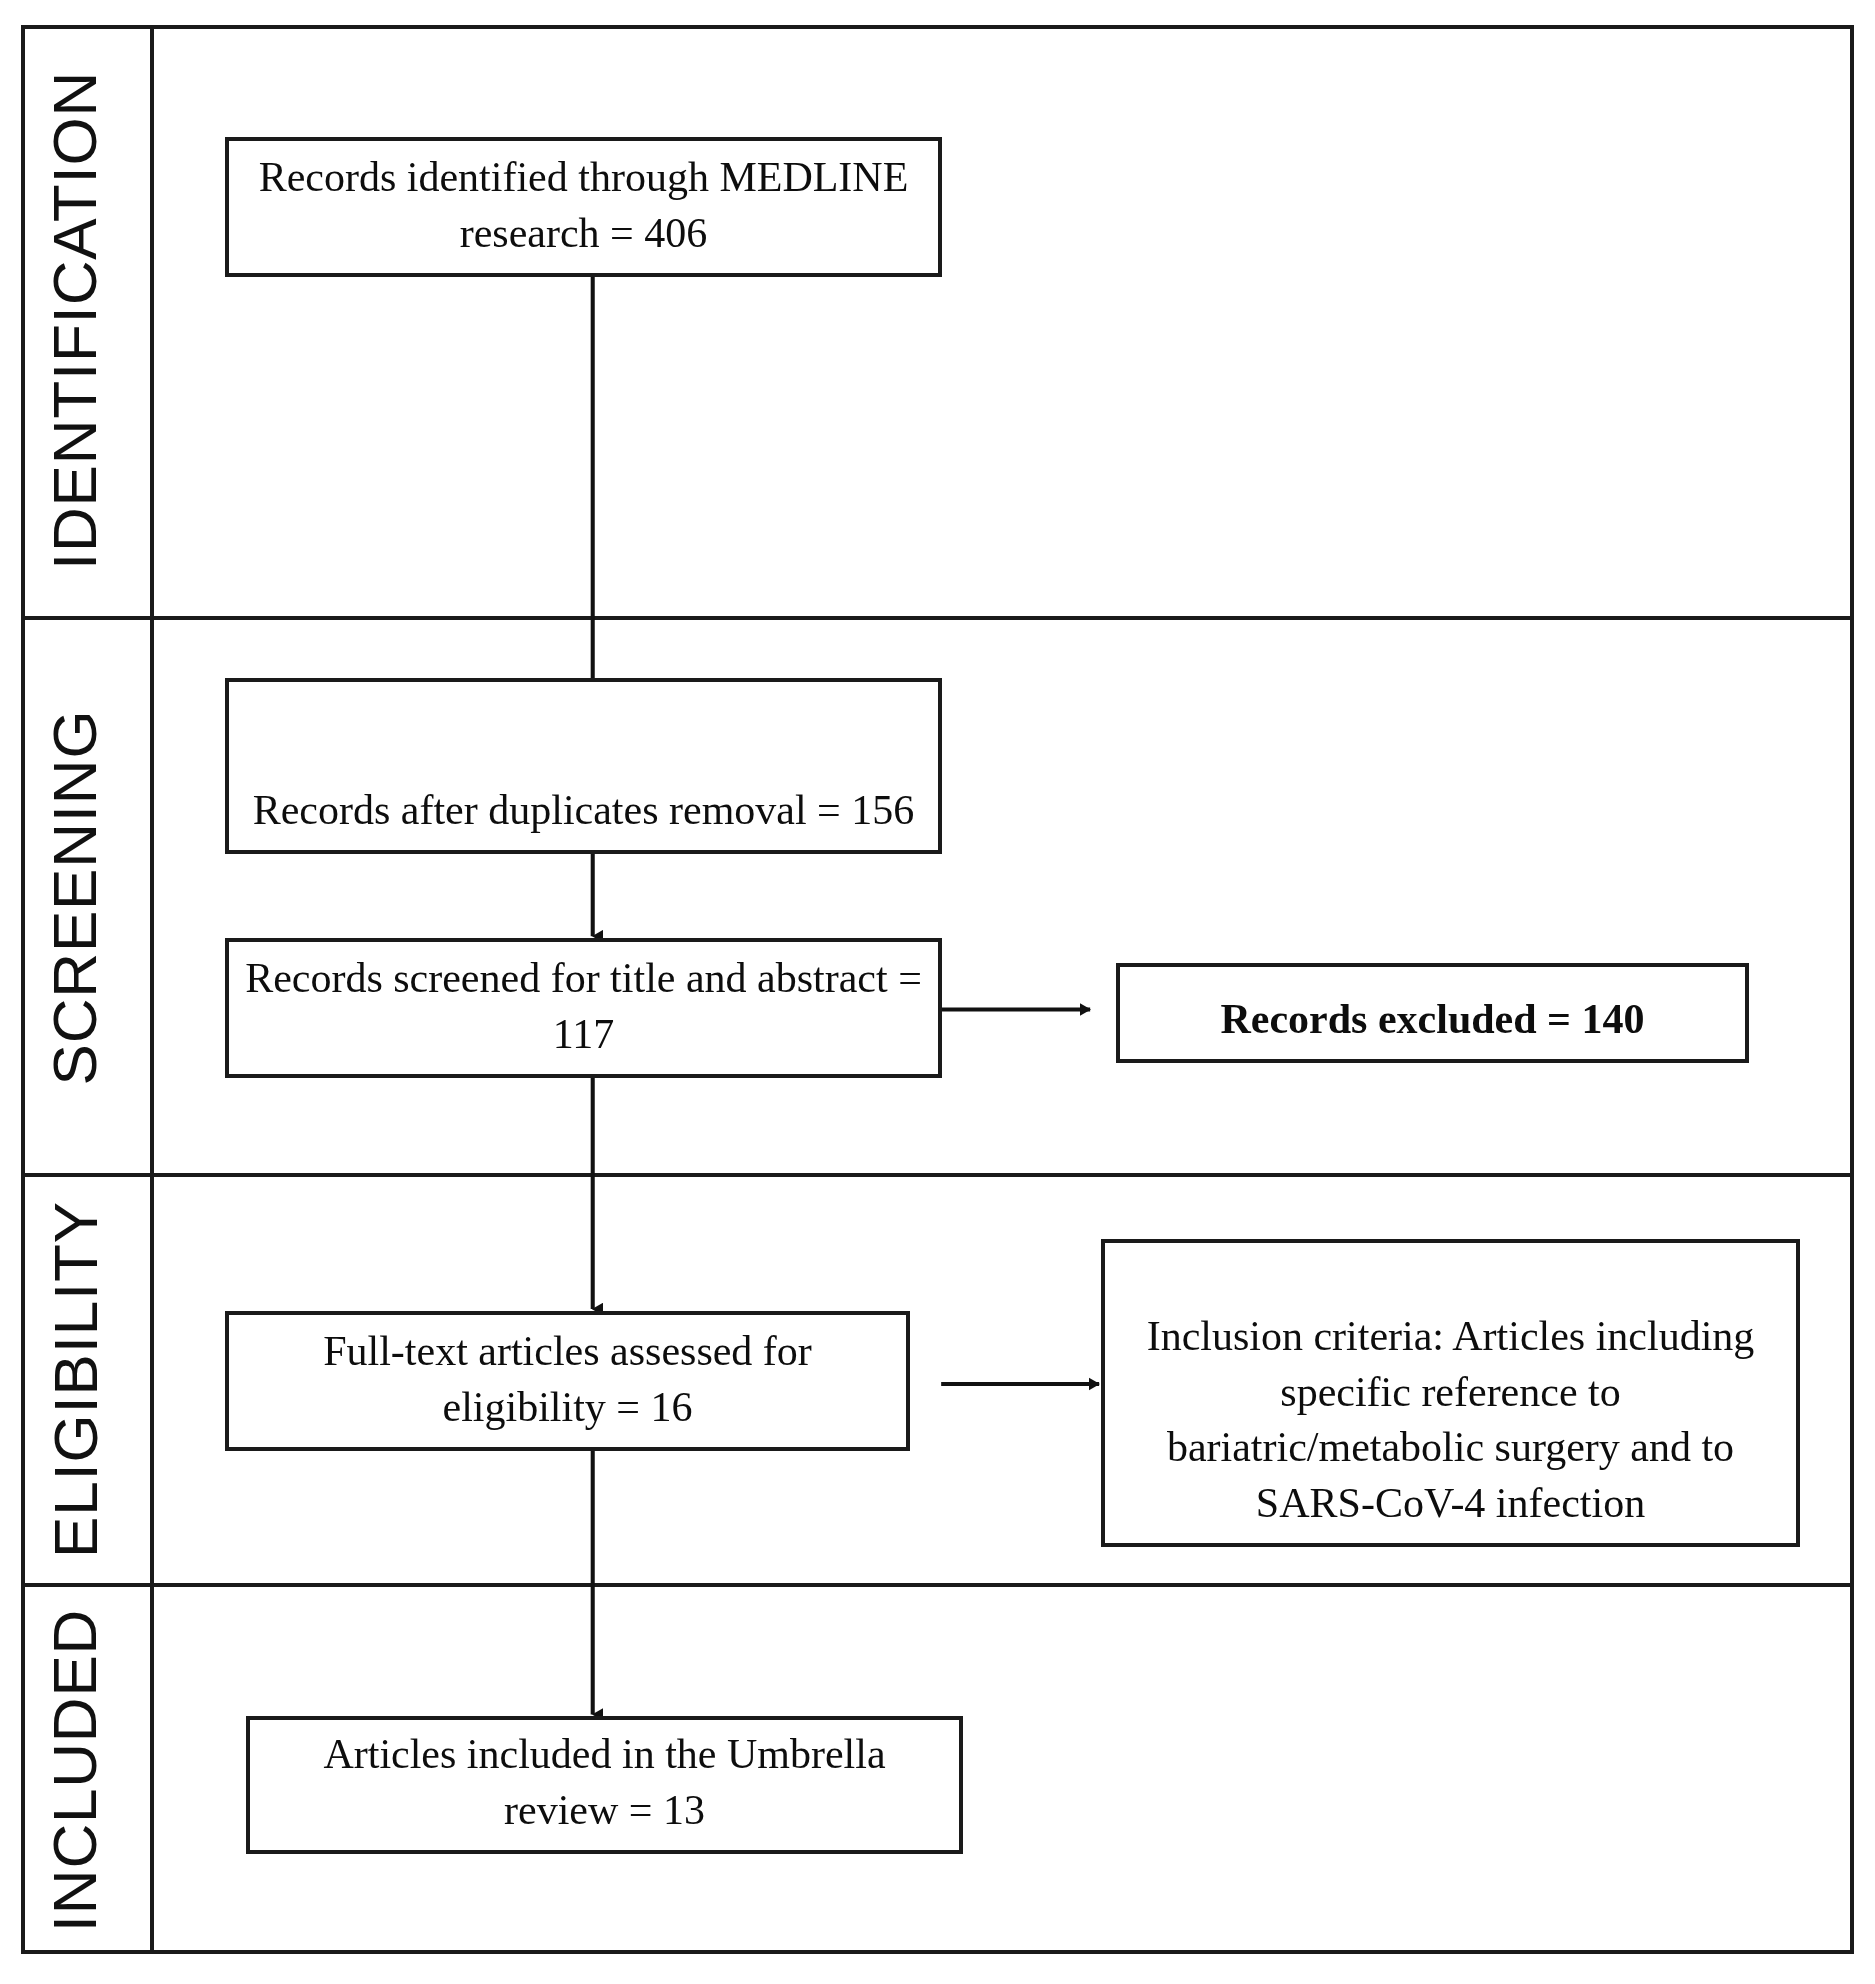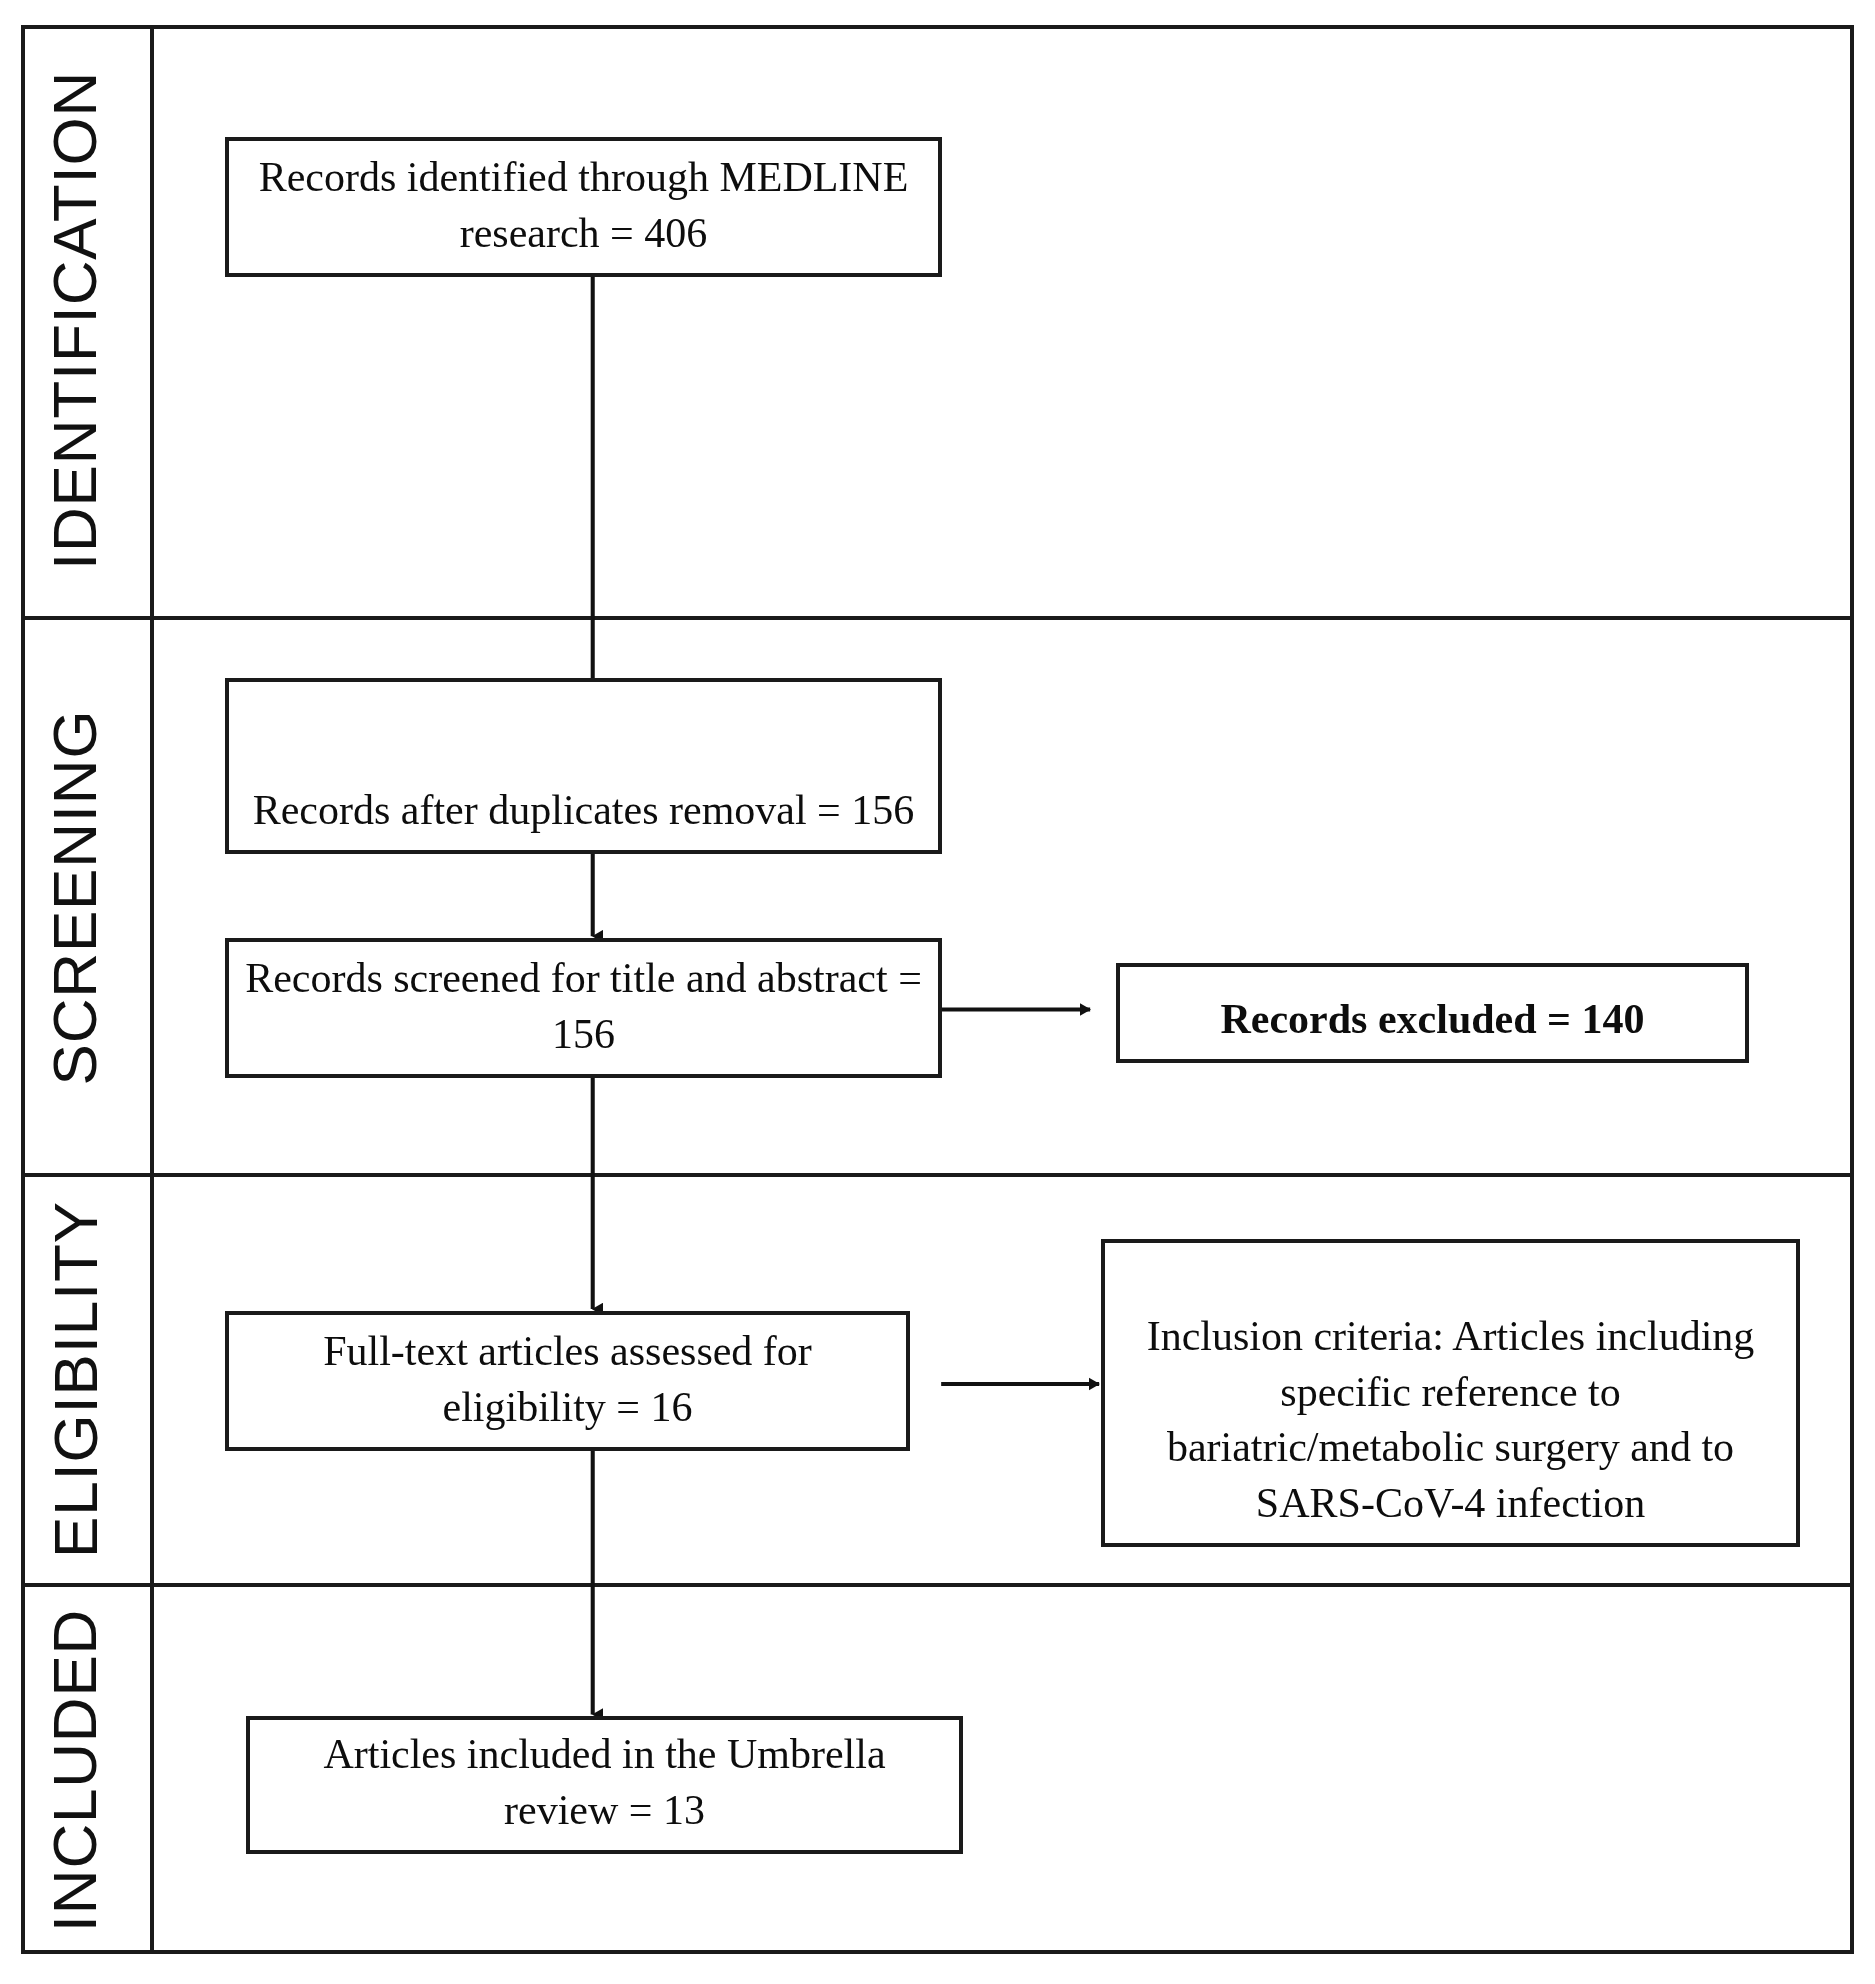--- a/index.html
+++ b/index.html
@@ -153,21 +153,21 @@
 
   <div class="flow-box box-identified">
     <span class="box-text">Records identified through MEDLINE research = 406</span>
   </div>
 
   <div class="flow-box box-after-dupes">
     <span class="box-text">Records after duplicates removal = 156</span>
   </div>
 
   <div class="flow-box box-screened">
-    <span class="box-text">Records screened for title and abstract = 156</span>
+    <span class="box-text">Records screened for title and abstract = 117</span>
   </div>
 
   <div class="flow-box box-excluded">
     <span class="box-text">Records excluded = 140</span>
   </div>
 
   <div class="flow-box box-fulltext">
     <span class="box-text">Full-text articles assessed for eligibility = 16</span>
   </div>
 

